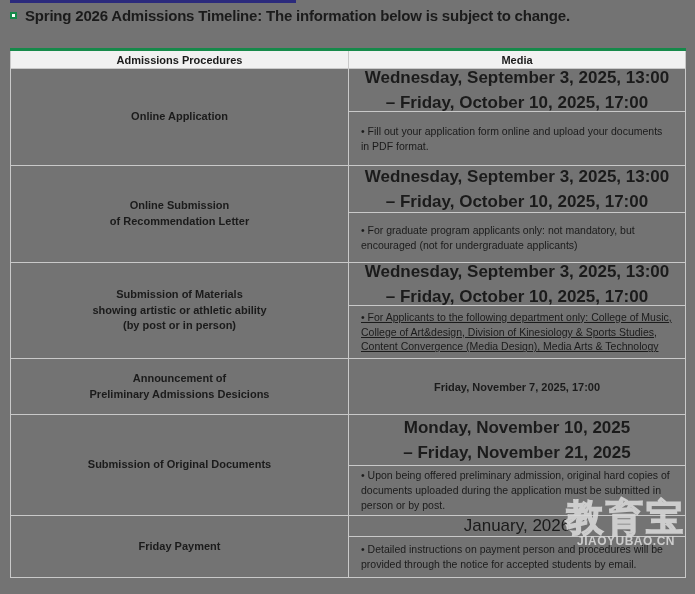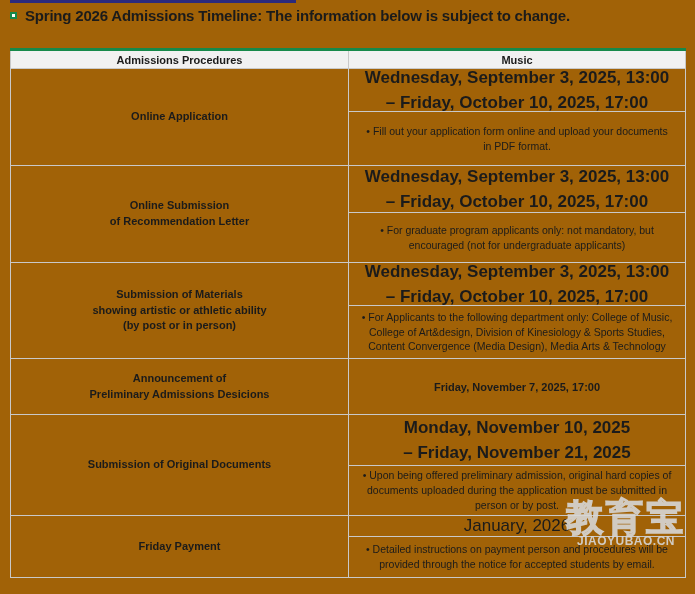--- a/index.html
+++ b/index.html
@@ -6,21 +6,21 @@
   html, body { margin: 0; padding: 0; background: #ffffff; }
   body {
     font-family: "Liberation Sans", sans-serif;
     color: #1b1b1b;
     -webkit-font-smoothing: antialiased;
   }
   .page {
     position: relative;
     width: 695px;
     height: 594px;
-    background: #a16207;
+    background: #737373;
     overflow: hidden;
   }
 
   
   .top-line {
     position: absolute;
     left: 10px; top: 0;
     width: 286px; height: 3px;
     background: #2b2a7c;
   }
@@ -101,33 +101,32 @@
     font-weight: bold;
     line-height: 1.5;
     white-space: pre-line;
     padding: 2px 10px;
   }
   .cell-date.regular { font-weight: normal; }
   .cell-note {
     display: flex;
     align-items: center;
     justify-content: center;
-    text-align: center;
     font-size: 10.5px;
     font-weight: normal;
     line-height: 1.42;
     padding: 2px 12px;
     border-top: 1px solid #c9c9c9;
   }
   .h20 { height: 20px; }
   .h41 { height: 41px; }
   .h42 { height: 42px; }
   .h46 { height: 46px; }
   .h50 { height: 50px; }
-  .h53 { height: 53px; }
+  .h53 { height: 53px; text-decoration: underline; }
   .h54 { height: 54px; }
   .rh43 { height: 56px; }
   .rh21 { height: 21px; }
 
   
   .watermark {
     position: absolute;
     top: 498px;
     right: 4px;
     width: 130px;
@@ -166,21 +165,21 @@
 
   <div class="table-wrap">
     <table class="admissions">
       <colgroup>
           <col class="c1">
           <col class="c2">
         </colgroup>
       <thead>
         <tr>
           <th>Admissions Procedures</th>
-          <th>Music</th>
+          <th>Media</th>
         </tr>
       </thead>
       <tbody>
         <tr>
           <td class="proc">Online Application</td>
           <td class="dates">
             <div class="cell-date h42">Wednesday, September 3, 2025, 13:00
 – Friday, October 10, 2025, 17:00</div>
             <div class="cell-note h54">• Fill out your application form online and upload your documents in PDF format.</div>
           </td>

